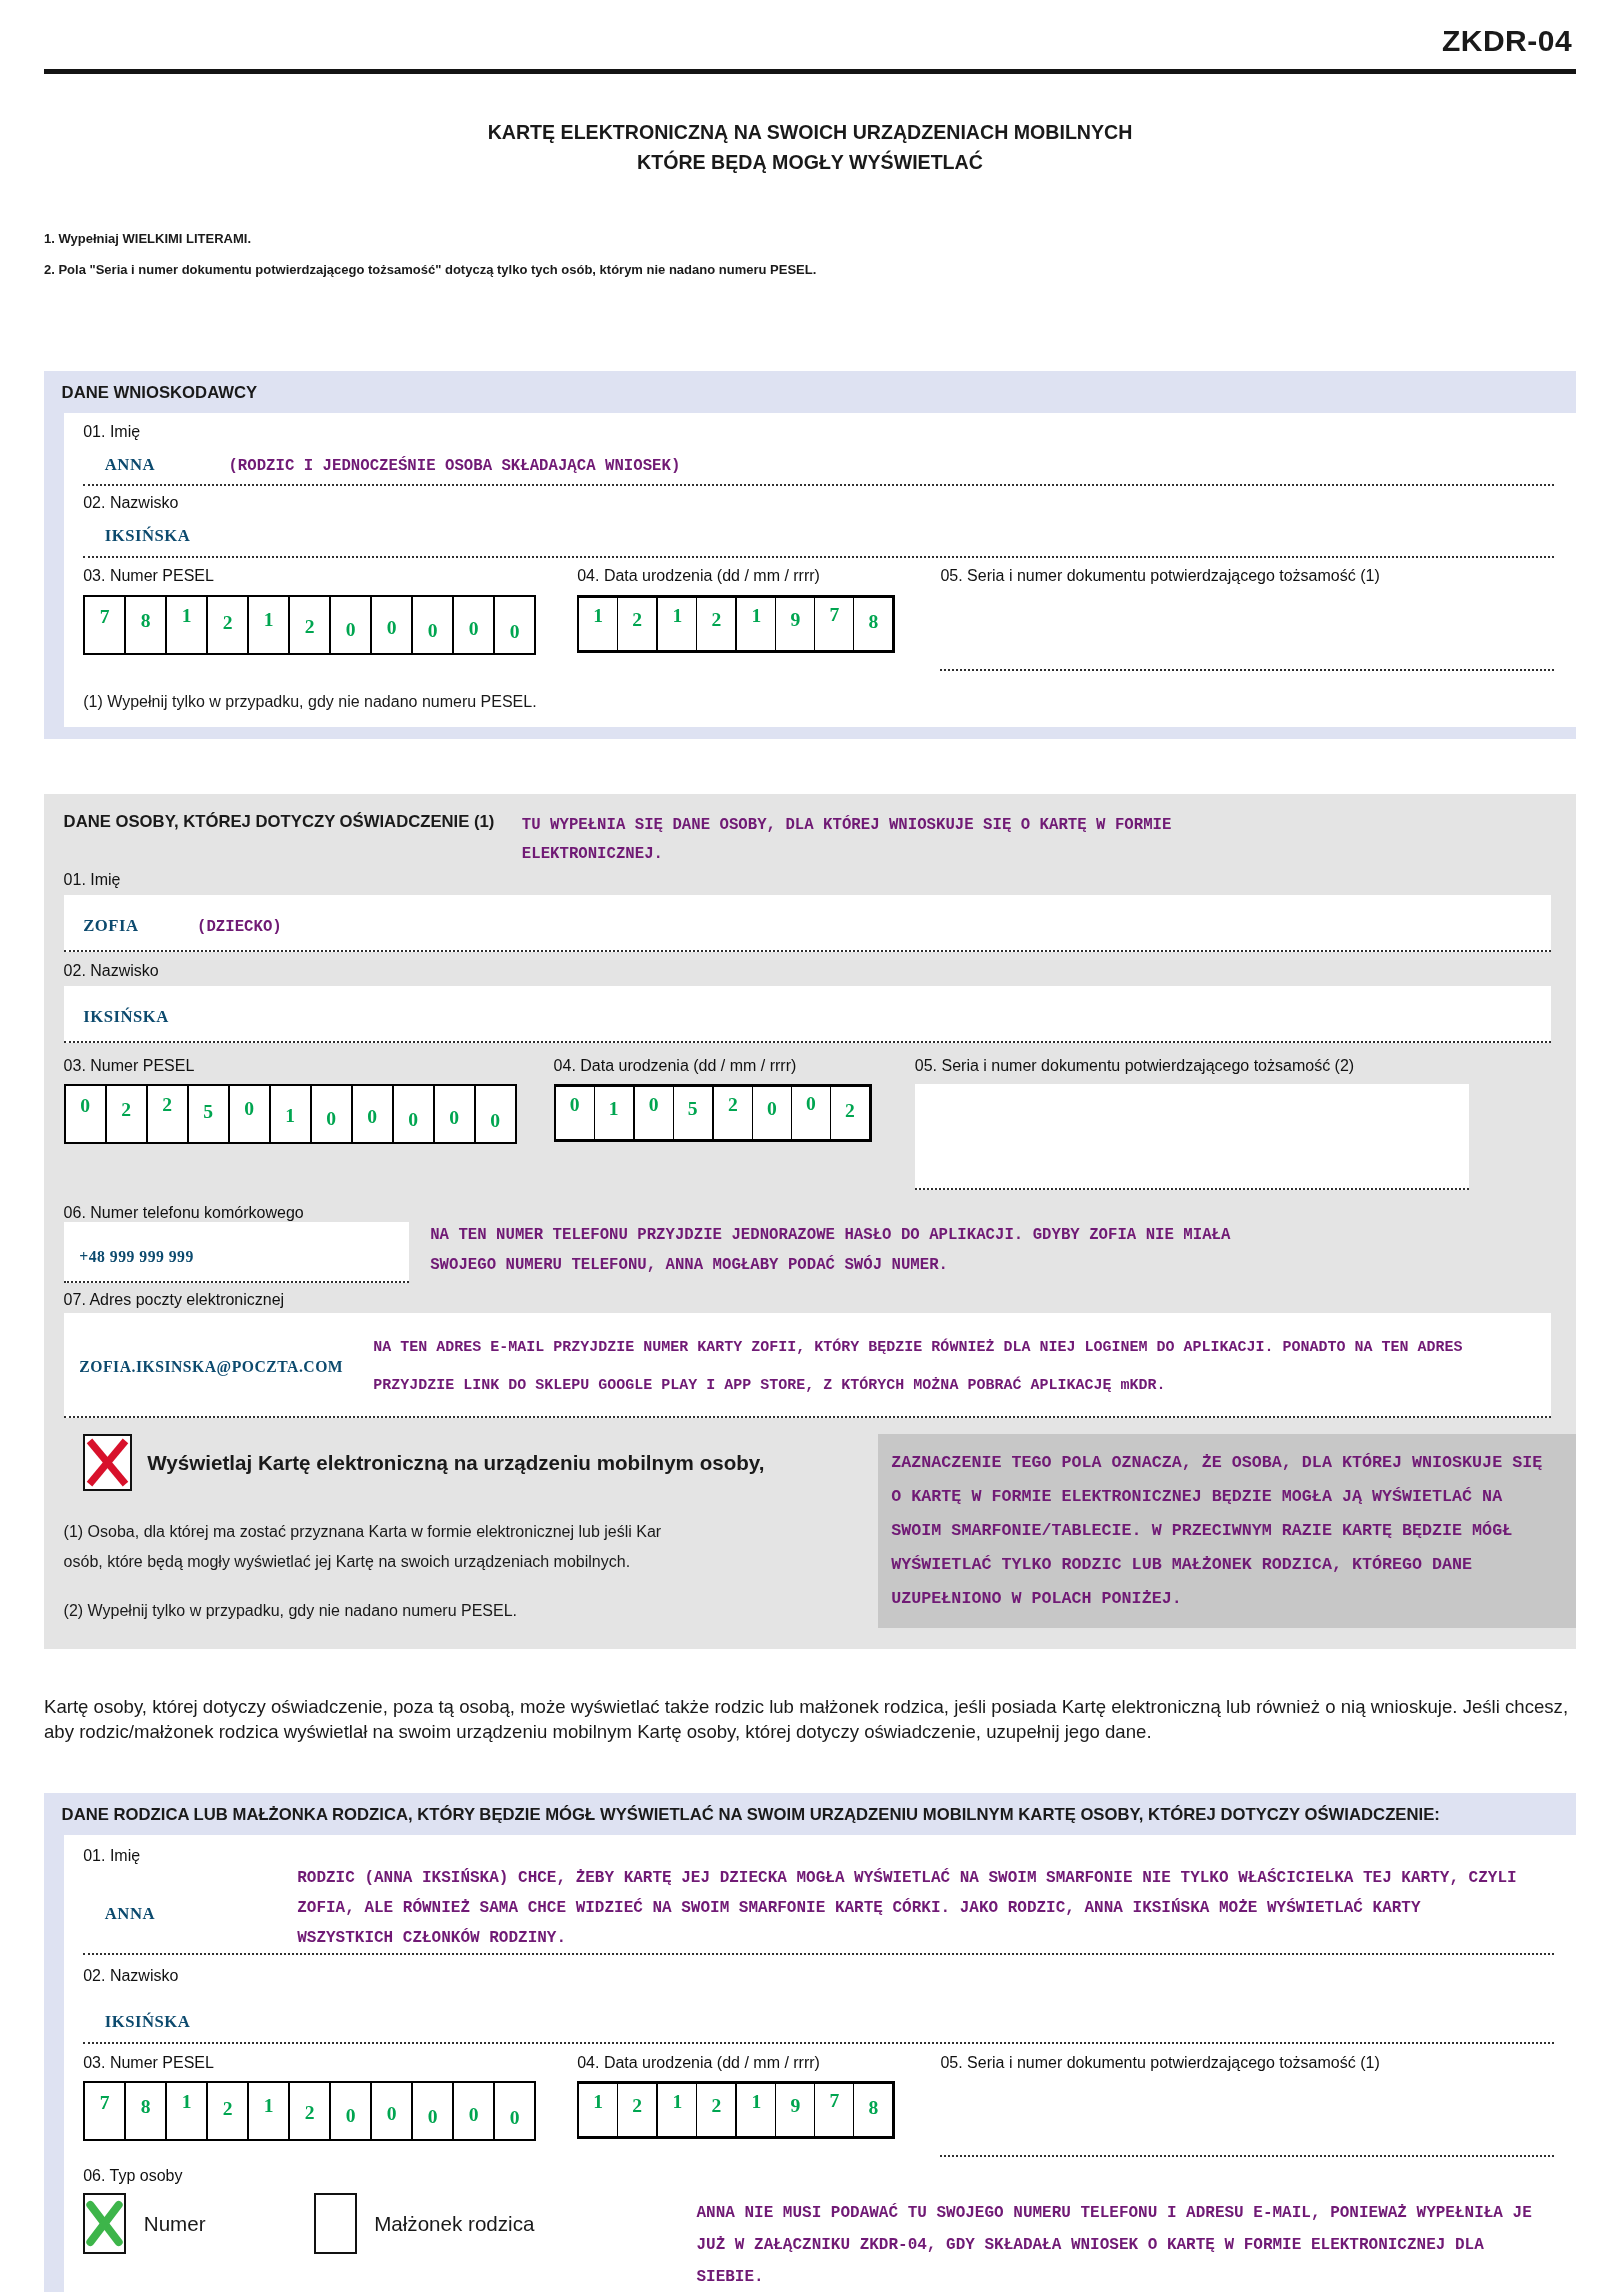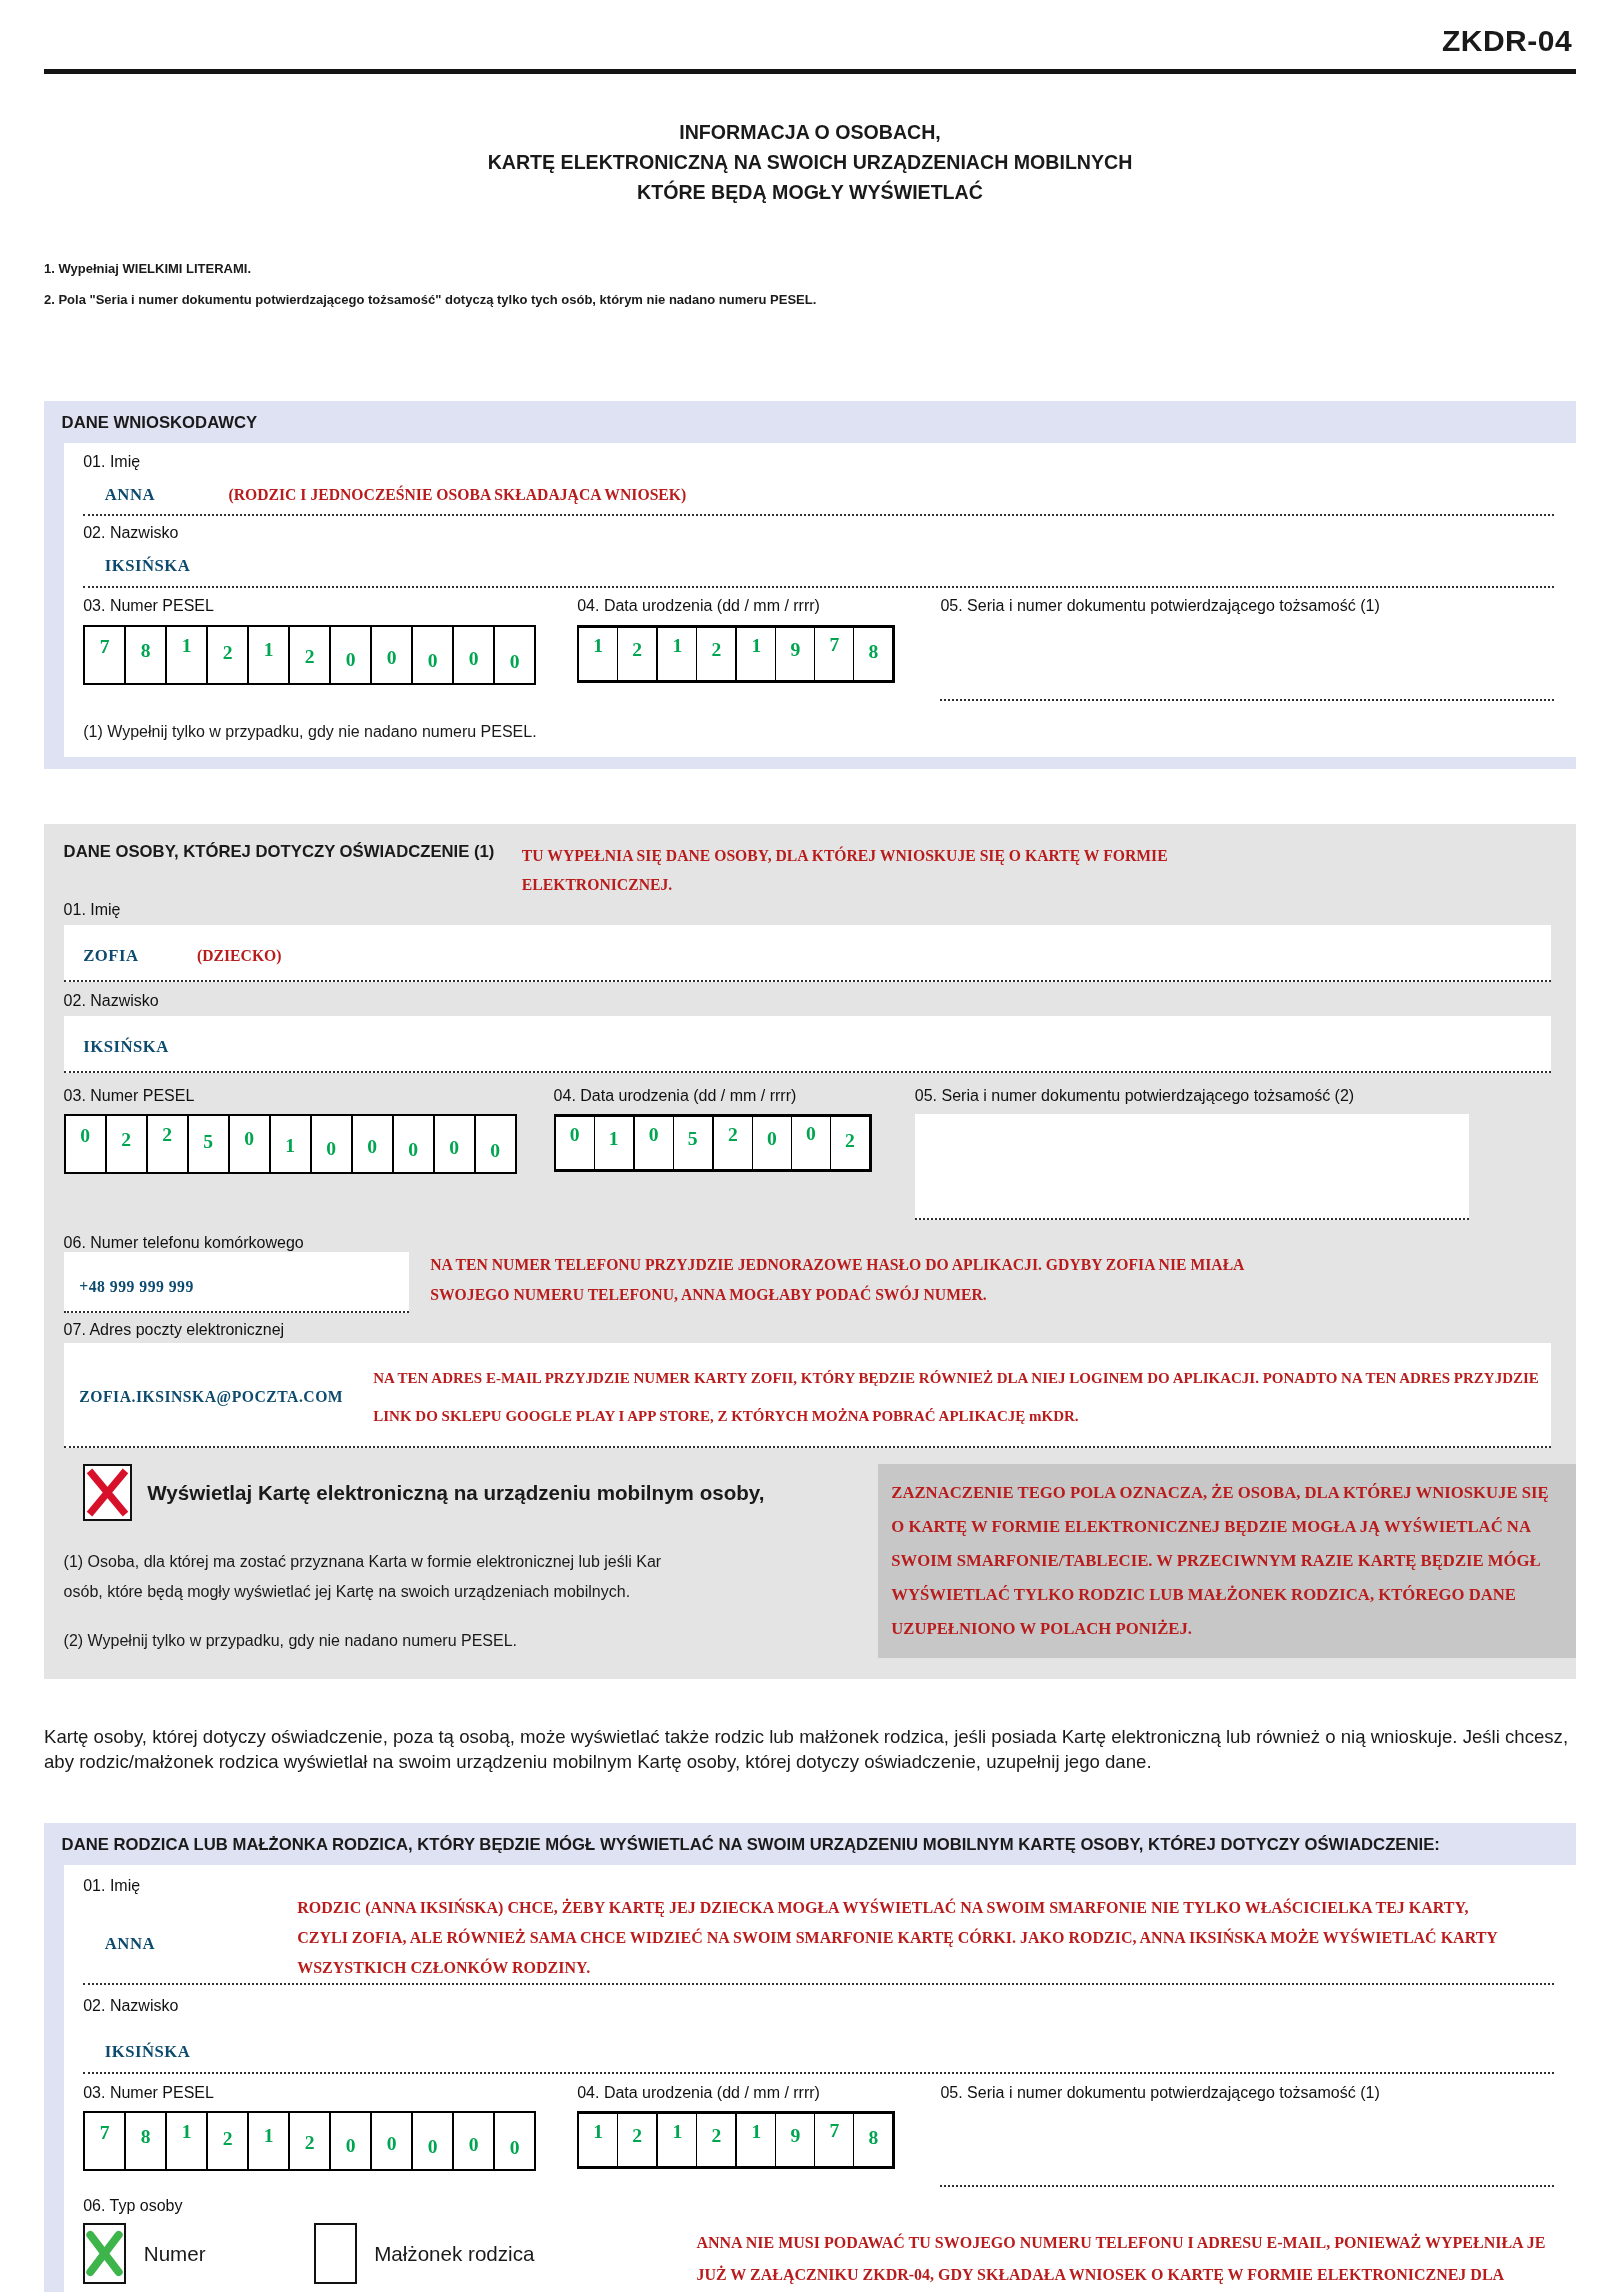--- a/index.html
+++ b/index.html
@@ -13,21 +13,21 @@
   .top-rule  { border:none; border-top:5.9px solid #141414; margin-top:11.8px; }
   .title { margin-top:43px; text-align:center; font-size:19.6px; font-weight:bold; line-height:30px; }
 
   
   .instructions { margin-top:54px; font-size:13px; font-weight:bold; }
   .instructions div + div { margin-top:15.7px; }
 
   
   .f-label { font-size:16px; color:#111; }
   .value   { font-family:"Liberation Serif", serif; font-weight:bold; font-size:16.7px; color:#0c4a6e; letter-spacing:0.5px; }
-  .rednote { font-family:Liberation Serif, serif; font-weight:bold; font-size:15.7px; color:#b91c1c; }
+  .rednote { font-family:Liberation Mono, monospace; font-weight:bold; font-size:15.7px; color:#701a75; }
   .dots    { border-bottom:2px dotted #2f2f2f; }
 
   .cells   { display:flex; }
   .cell    { width:43px; height:60px; background:#fff; border:2px solid #000; margin-left:-2px;
              display:flex; align-items:center; justify-content:center;
              font-family:"Liberation Serif", serif; font-weight:bold; font-size:19.6px; color:#00a550; }
   .cell:first-child { margin-left:0; }
   .date-row { display:flex; }
   .dgroup  { display:flex; border:2.9px solid #000; margin-left:-2.9px; }
   .dgroup:first-child { margin-left:0; }
@@ -94,21 +94,20 @@
   .typ-row .rednote { margin-left:162px; width:853px; line-height:32px; font-size:16px; margin-top:3.9px;}
 </style>
 </head>
 <body>
 
 <div class="page">
 
   <div class="form-code">ZKDR-04</div>
   <hr class="top-rule">
   <div class="title">
-    <div>INFORMACJA O OSOBACH,</div>
     <div>KARTĘ ELEKTRONICZNĄ NA SWOICH URZĄDZENIACH MOBILNYCH</div>
     <div>KTÓRE BĘDĄ MOGŁY WYŚWIETLAĆ</div>
   </div>
 
   <div class="instructions">
     <div>1. Wypełniaj WIELKIMI LITERAMI.</div>
     <div>2. Pola "Seria i numer dokumentu potwierdzającego tożsamość" dotyczą tylko tych osób, którym nie nadano numeru PESEL.</div>
   </div>
 
   <div class="sec-frame" id="sec1">

